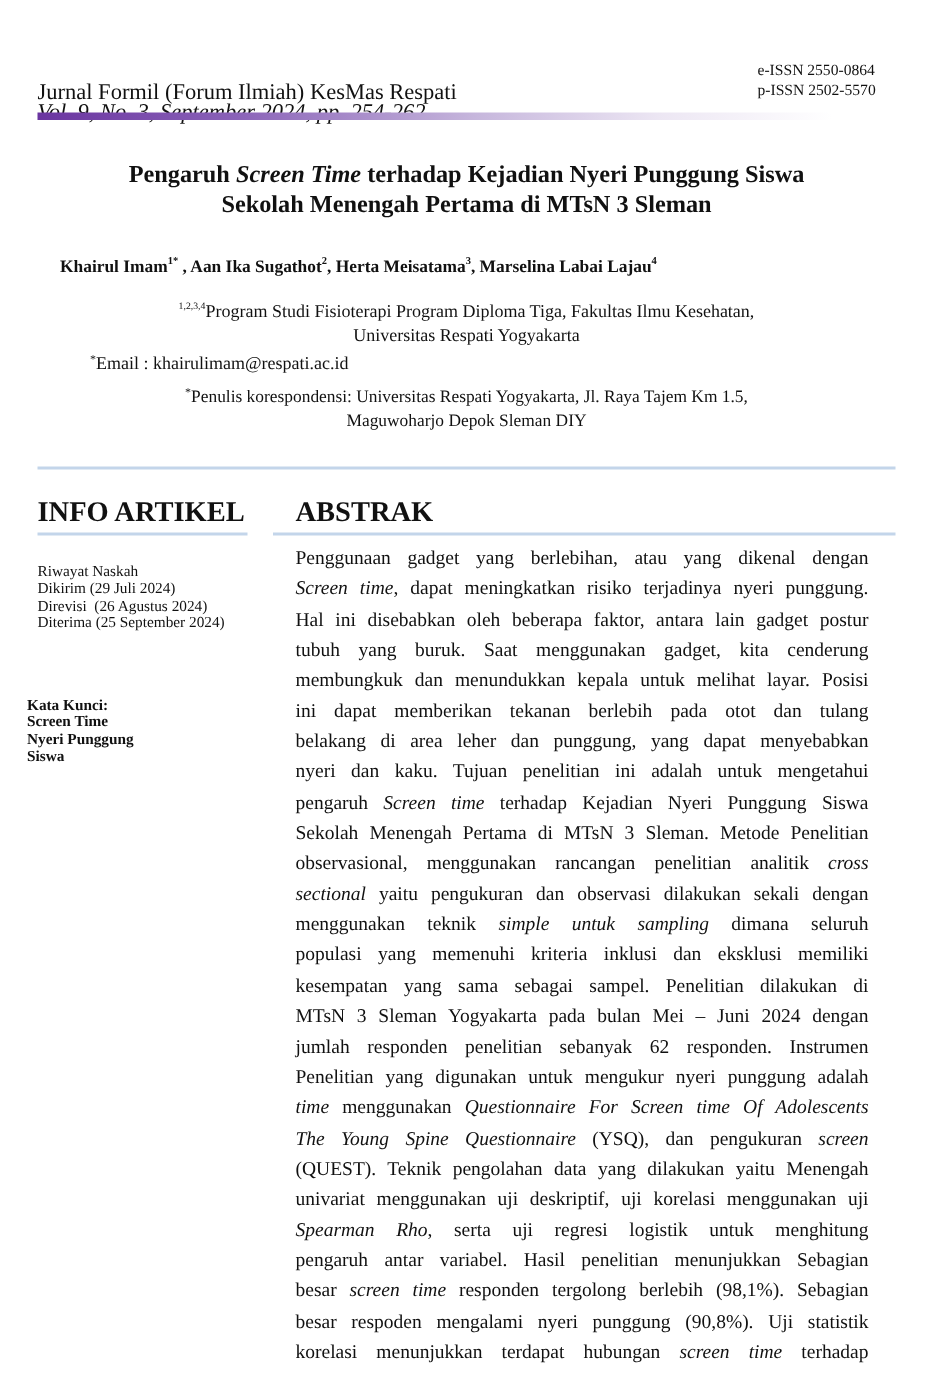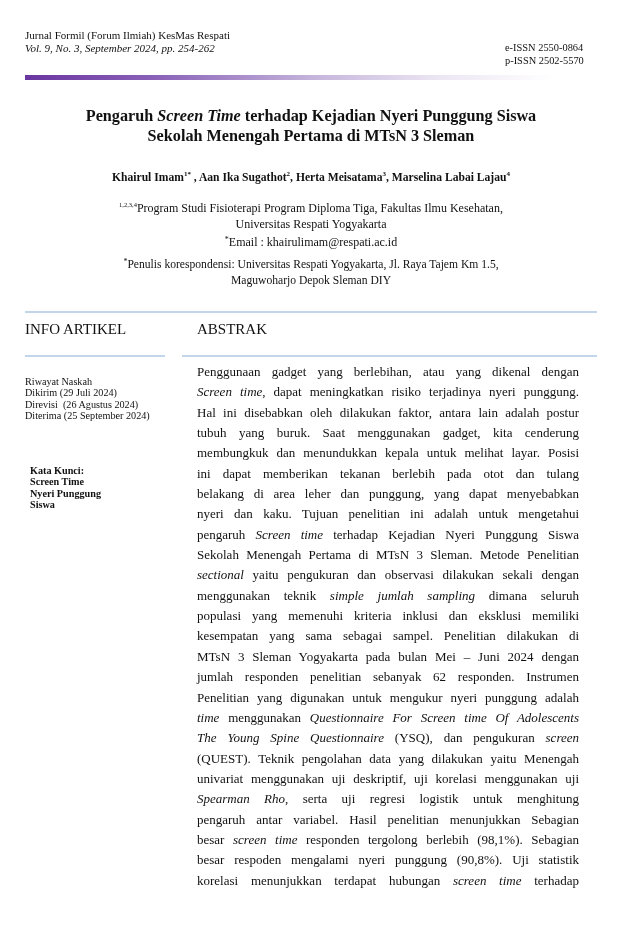--- a/index.html
+++ b/index.html
@@ -1,45 +1,45 @@
 <!DOCTYPE html>
 <html><head>
 <meta charset="utf-8">
 <style>
   html, body { margin: 0; padding: 0; background: #ffffff; }
   body { width: 622px; height: 933px; position: relative; overflow: hidden;
          font-family: "Liberation Serif", "DejaVu Serif", serif; color: #111; }
   .abs { position: absolute; }
-  .hdr-left { left: 25px; top: 29px; font-size: 11px; line-height: 13px; }
+  .hdr-left { left: 25px; top: 56px; font-size: 15px; line-height: 13px; }
   .hdr-left .vol { font-style: italic; }
   .hdr-right { left: 505px; top: 41px; font-size: 10.4px; line-height: 13px; }
   .grad-bar { left: 25px; top: 75px; width: 530px; height: 5px;
               background: linear-gradient(to right, #6a35a0 0%, #8a62b8 25%, #c6b6dc 55%, #ece6f3 78%, #ffffff 100%); }
   .title { left: 40px; width: 542px; top: 106px; text-align: center; font-weight: bold;
            font-size: 16.2px; line-height: 20px; }
   .title i { font-weight: bold; }
-  .authors { left: 40px; width: 542px; top: 167px; text-align: center; font-weight: bold;
+  .authors { left: 40px; width: 542px; top: 167px; font-weight: bold;
              font-size: 11.6px; line-height: 14px; }
   .authors sup { font-size: 7px; vertical-align: 5px; }
   .affil { left: 60px; width: 502px; top: 197px; text-align: center; font-size: 12px; line-height: 15.5px; }
   .affil sup { font-size: 6.5px; vertical-align: 5px; }
-  .email { left: 60px; width: 502px; top: 232px; text-align: center; font-size: 12px; line-height: 15px; }
+  .email { left: 60px; width: 502px; top: 232px; font-size: 12px; line-height: 15px; }
   .email sup { font-size: 8px; vertical-align: 4px; }
   .corr { left: 60px; width: 502px; top: 254px; text-align: center; font-size: 11.6px; line-height: 15.5px; }
   .corr sup { font-size: 8px; vertical-align: 4px; }
   .rule { height: 2px; background: #c3d5ea; }
   .rule-top { left: 25px; top: 311px; width: 572px; }
   .rule-left { left: 25px; top: 355px; width: 140px; }
   .rule-right { left: 182px; top: 355px; width: 415px; }
-  .sec-head { top: 321px; font-weight: normal; font-size: 15px; line-height: 16px; }
+  .sec-head { top: 334px; font-weight: bold; font-size: 19px; line-height: 16px; }
   .sec-info { left: 25px; }
   .sec-abs { left: 197px; }
   .hist { left: 25px; top: 376px; font-size: 10.2px; line-height: 11.3px; }
   .hist .lbl { font-weight: normal; }
-  .kw { left: 30px; top: 465px; font-size: 10.2px; line-height: 11.3px; font-weight: bold; }
+  .kw { left: 18px; top: 465px; font-size: 10.2px; line-height: 11.3px; font-weight: bold; }
   .abstract { left: 197px; top: 362px; width: 382px; font-size: 13px; line-height: 20.35px;
               text-align: justify; }
   .abstract .ln { display: block; text-align: justify; text-align-last: justify; white-space: nowrap; height: 20.35px; }
   .abstract i { font-style: italic; }
 </style>
 </head>
 <body>
 
 <div class="abs hdr-left">
   <div>Jurnal Formil (Forum Ilmiah) KesMas Respati</div>
@@ -90,30 +90,31 @@
 <div class="abs kw">
   <div>Kata Kunci:</div>
   <div>Screen Time</div>
   <div>Nyeri Punggung</div>
   <div>Siswa</div>
 </div>
 
 <div class="abs abstract" id="abstract-body">
     <span class="ln"><span>Penggunaan gadget yang berlebihan, atau yang dikenal dengan</span></span>
     <span class="ln"><i>Screen time</i><span>, dapat meningkatkan risiko terjadinya nyeri punggung.</span></span>
-    <span class="ln"><span>Hal ini disebabkan oleh dilakukan faktor, antara lain adalah postur</span></span>
+    <span class="ln"><span>Hal ini disebabkan oleh beberapa faktor, antara lain gadget postur</span></span>
     <span class="ln"><span>tubuh yang buruk. Saat menggunakan gadget, kita cenderung</span></span>
     <span class="ln"><span>membungkuk dan menundukkan kepala untuk melihat layar. Posisi</span></span>
     <span class="ln"><span>ini dapat memberikan tekanan berlebih pada otot dan tulang</span></span>
     <span class="ln"><span>belakang di area leher dan punggung, yang dapat menyebabkan</span></span>
     <span class="ln"><span>nyeri dan kaku. Tujuan penelitian ini adalah untuk mengetahui</span></span>
     <span class="ln"><span>pengaruh </span><i>Screen time</i><span> terhadap Kejadian Nyeri Punggung Siswa</span></span>
     <span class="ln"><span>Sekolah Menengah Pertama di MTsN 3 Sleman. Metode Penelitian</span></span>
+    <span class="ln"><span>observasional, menggunakan rancangan penelitian analitik </span><i>cross</i></span>
     <span class="ln"><i>sectional</i><span> yaitu pengukuran dan observasi dilakukan sekali dengan</span></span>
-    <span class="ln"><span>menggunakan teknik </span><i>simple jumlah sampling</i><span> dimana seluruh</span></span>
+    <span class="ln"><span>menggunakan teknik </span><i>simple untuk sampling</i><span> dimana seluruh</span></span>
     <span class="ln"><span>populasi yang memenuhi kriteria inklusi dan eksklusi memiliki</span></span>
     <span class="ln"><span>kesempatan yang sama sebagai sampel. Penelitian dilakukan di</span></span>
     <span class="ln"><span>MTsN 3 Sleman Yogyakarta pada bulan Mei – Juni 2024 dengan</span></span>
     <span class="ln"><span>jumlah responden penelitian sebanyak 62 responden. Instrumen</span></span>
     <span class="ln"><span>Penelitian yang digunakan untuk mengukur nyeri punggung adalah</span></span>
     <span class="ln"><i>time</i><span> menggunakan </span><i>Questionnaire For Screen time Of Adolescents</i></span>
     <span class="ln"><i>The Young Spine Questionnaire</i><span> (YSQ), dan pengukuran </span><i>screen</i></span>
     <span class="ln"><span>(QUEST).  Teknik pengolahan data yang dilakukan yaitu Menengah</span></span>
     <span class="ln"><span>univariat menggunakan uji deskriptif, uji korelasi menggunakan uji</span></span>
     <span class="ln"><i>Spearman Rho</i><span>, serta uji regresi logistik untuk menghitung</span></span>

